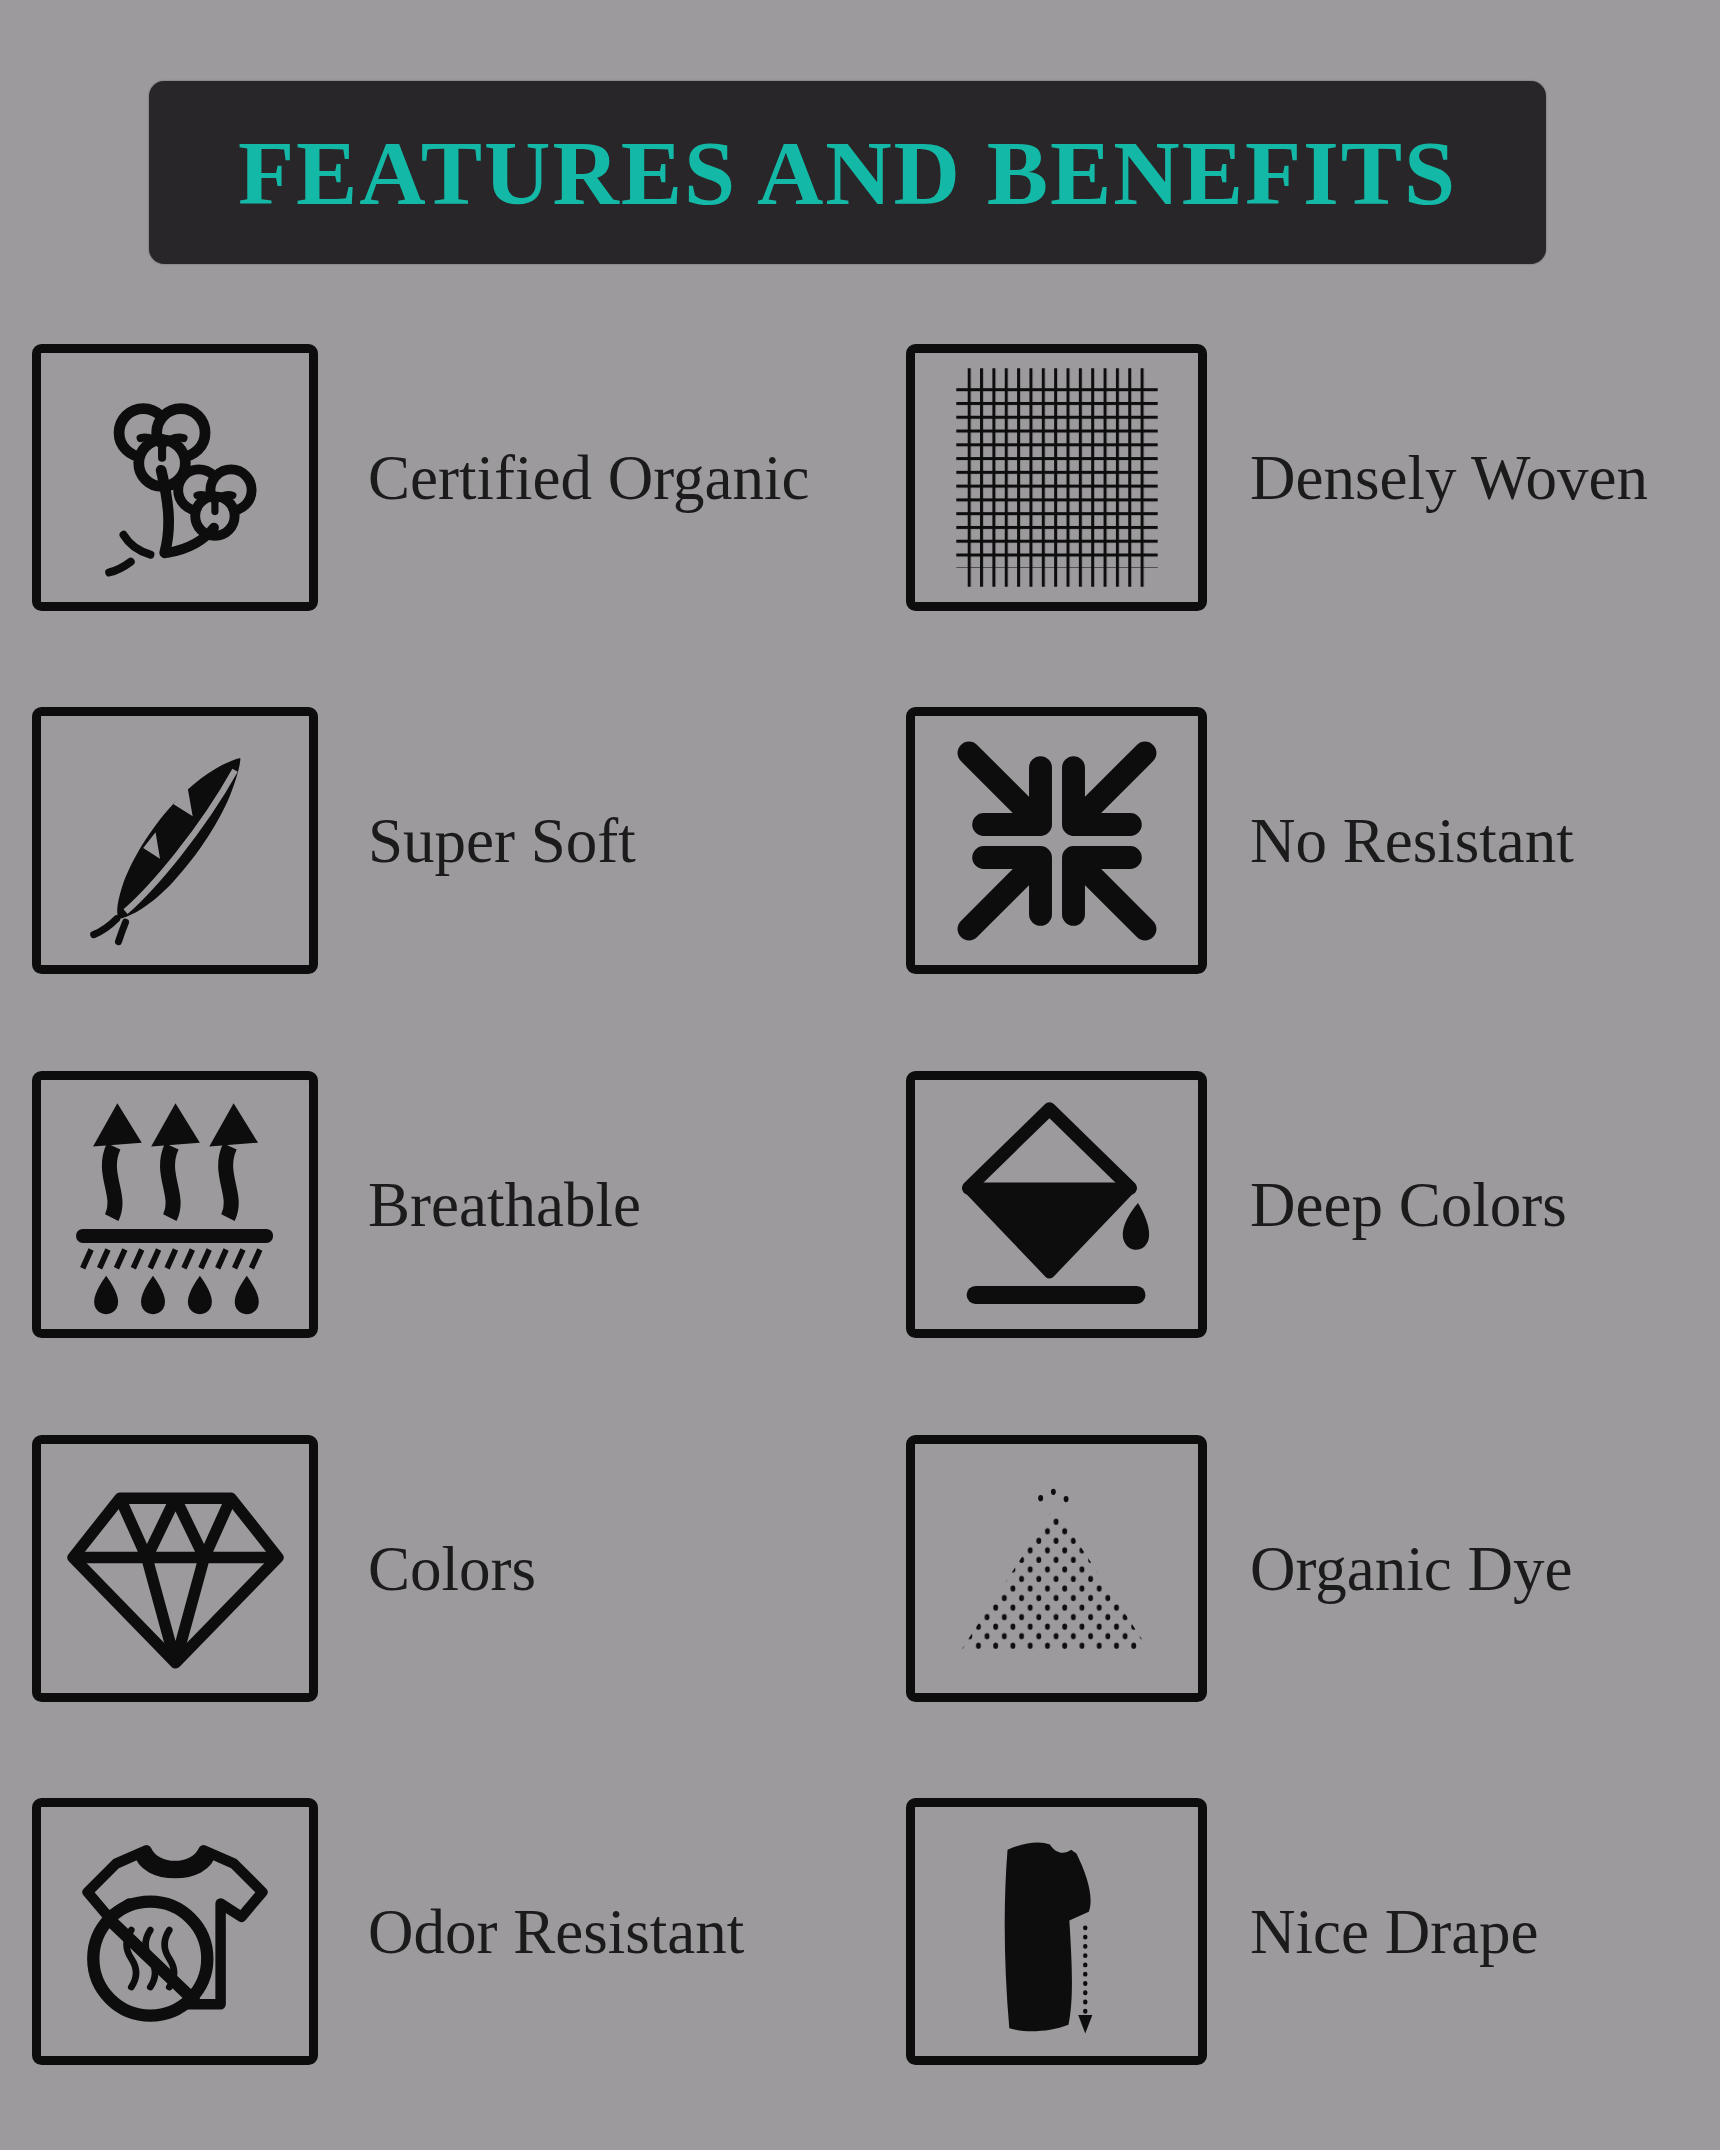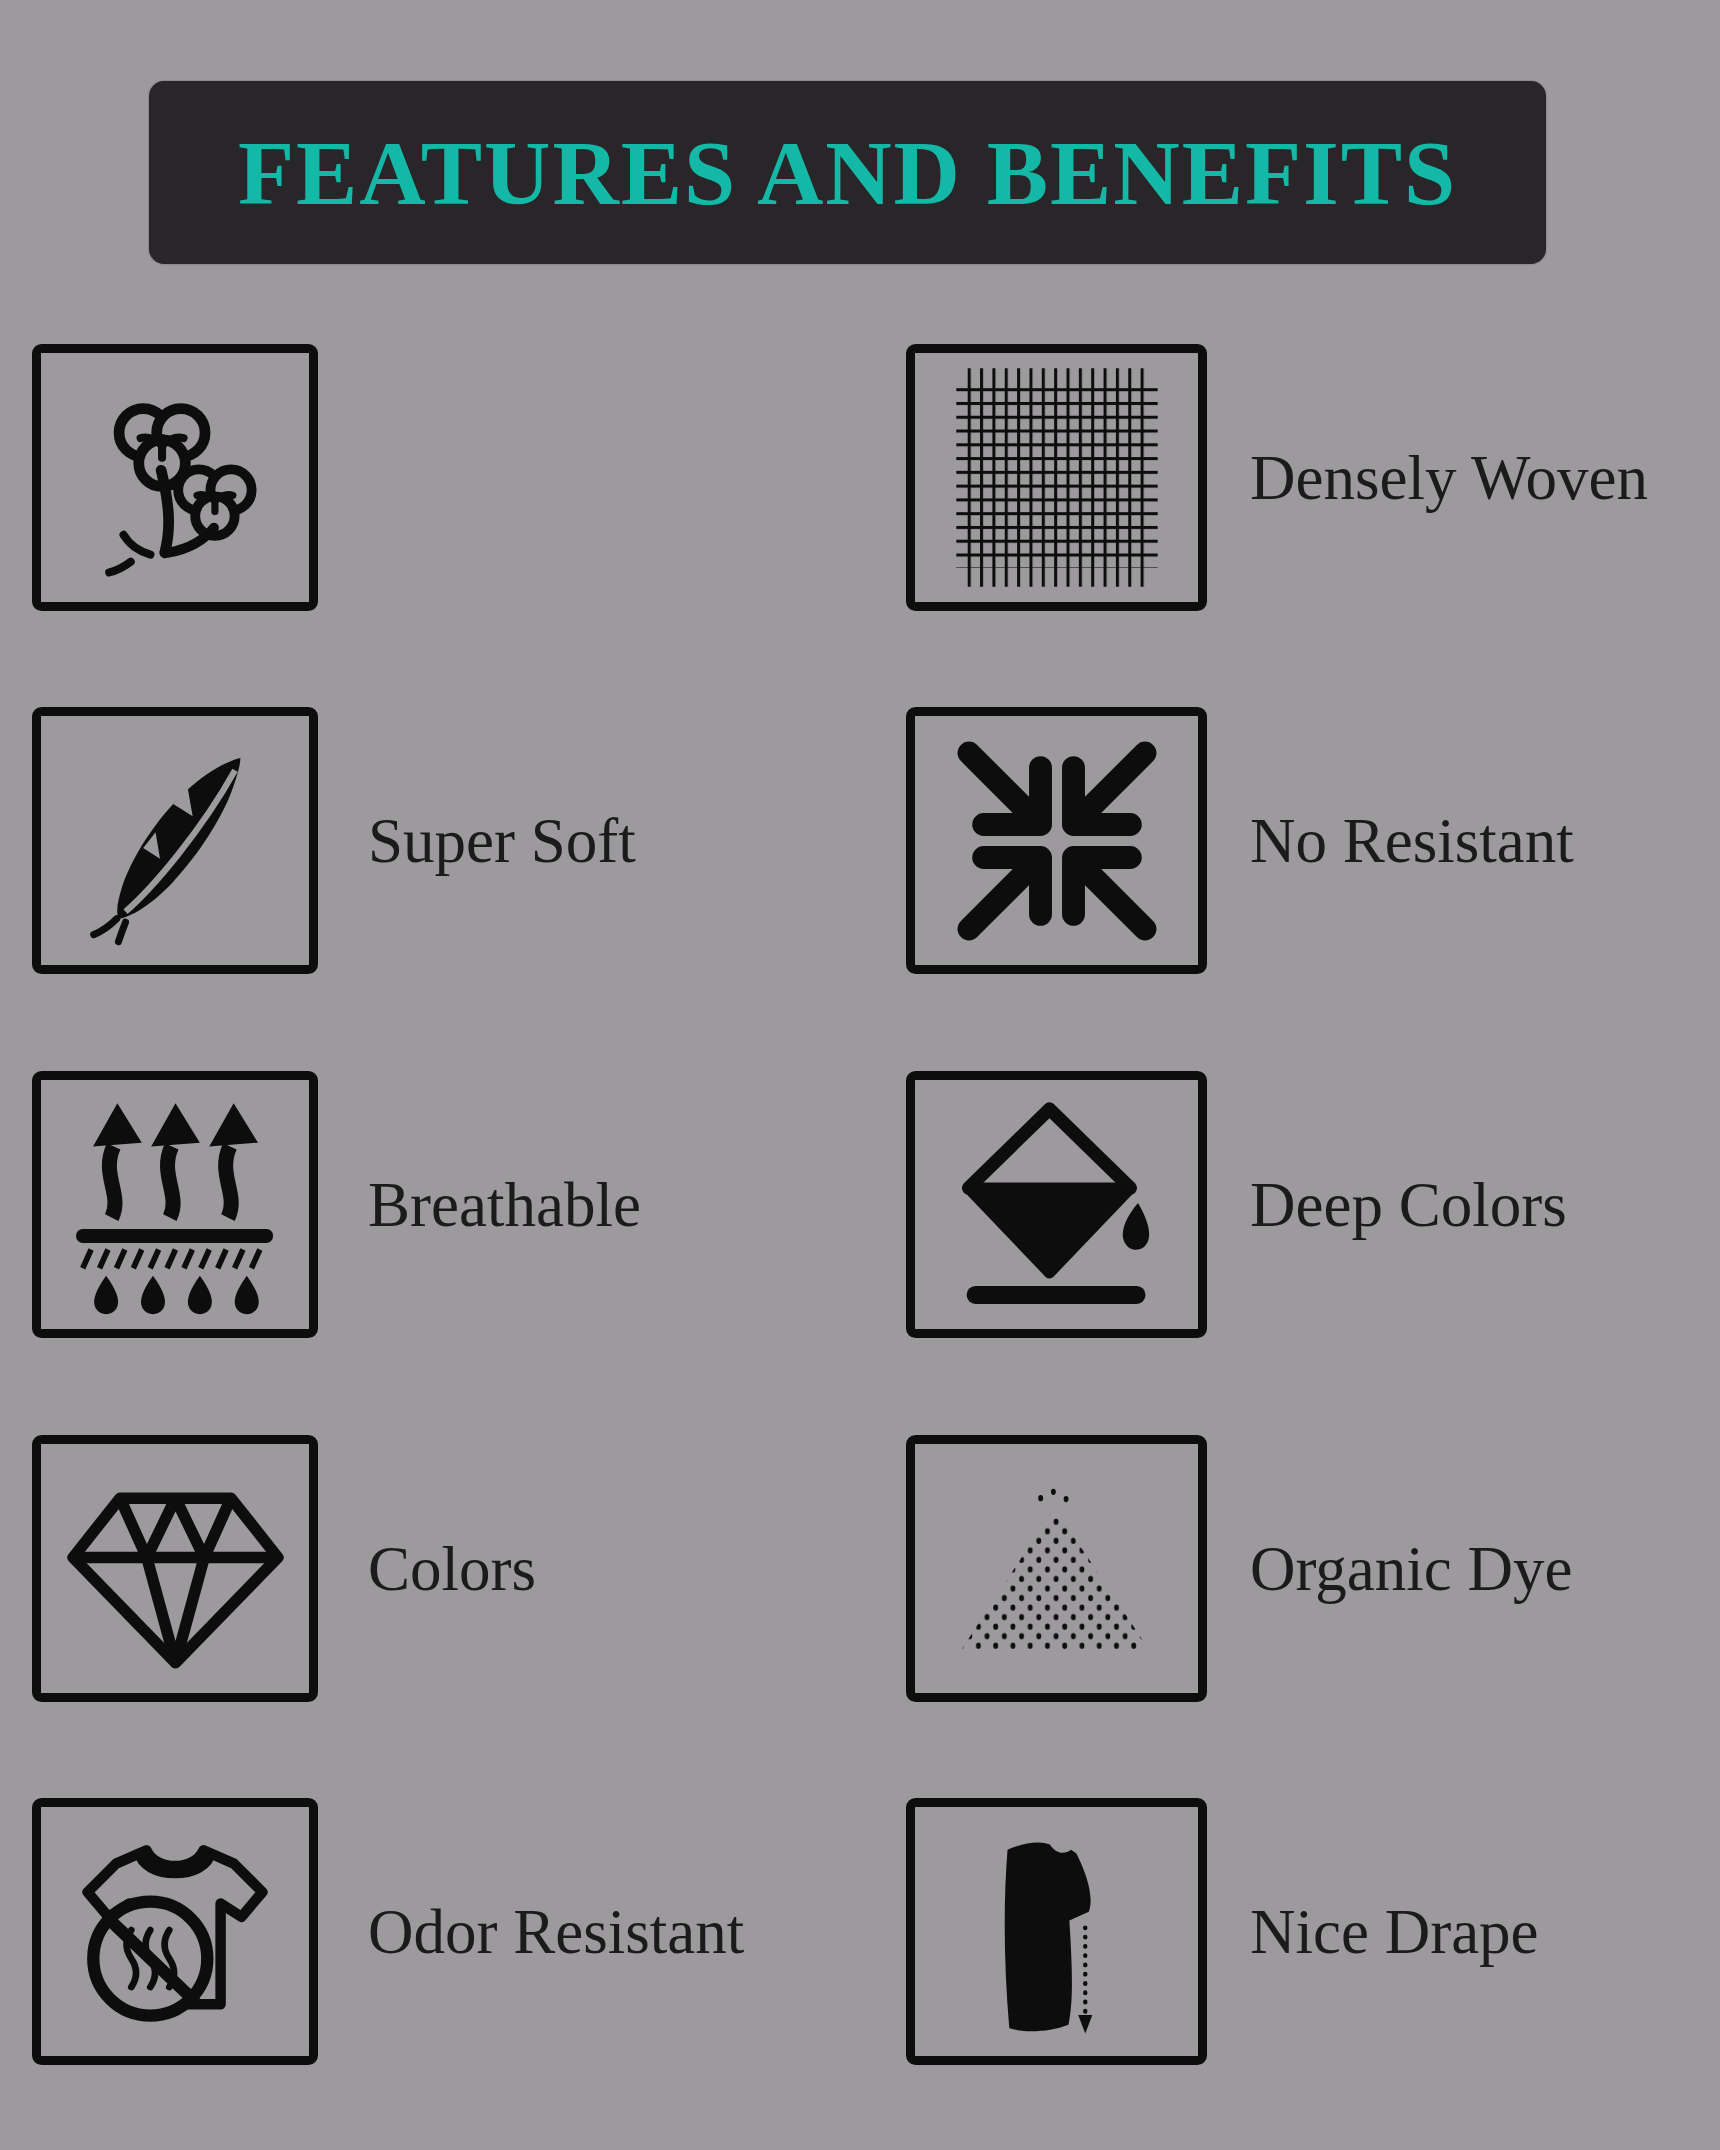--- a/index.html
+++ b/index.html
@@ -77,20 +77,21 @@
     </g>
     <g fill="none" stroke="#0e0d0e" stroke-linecap="round">
       <path stroke-width="12" d="M 104,112 C 112,146 116,174 108,204"></path>
       <path stroke-width="11" d="M 163,176 C 152,190 134,200 112,204"></path>
       <path stroke-width="9" d="M 92,206 C 78,202 68,194 62,184"></path>
       <path stroke-width="9" d="M 70,214 C 62,220 54,224 46,226"></path>
     </g>
   </svg>
 </div>
 <div class="label label-left" style="top:344px">
+  <span>Certified Organic</span>
 </div>
 
 <div class="icon-box col-left" style="top:707px">
   <svg class="s-feather" viewBox="0 0 240 240">
     <path fill="#0e0d0e" d="M 194,26 C 170,32 142,52 118,78 C 92,106 70,142 60,172 C 55,188 53,200 56,208 C 70,206 94,192 118,166 C 146,136 172,96 184,64 C 190,48 194,34 194,26 Z"></path>
     <path fill="#9c9a9d" d="M 118,78 L 134,58 L 140,92 Z"></path>
     <path fill="#9c9a9d" d="M 84,128 L 98,110 L 103,140 Z"></path>
     <path fill="none" stroke="#9c9a9d" stroke-width="7" d="M 64,200 C 96,172 150,108 188,40"></path>
     <g stroke="#0e0d0e" stroke-width="8" fill="none" stroke-linecap="round">
       <path d="M 54,208 C 46,216 38,222 28,226"></path>

